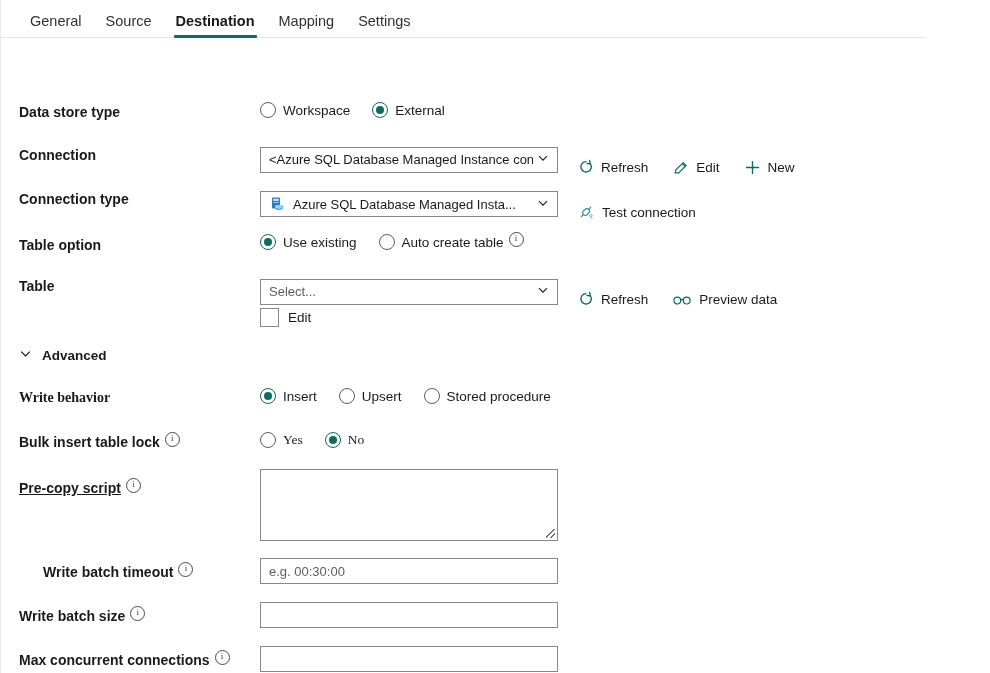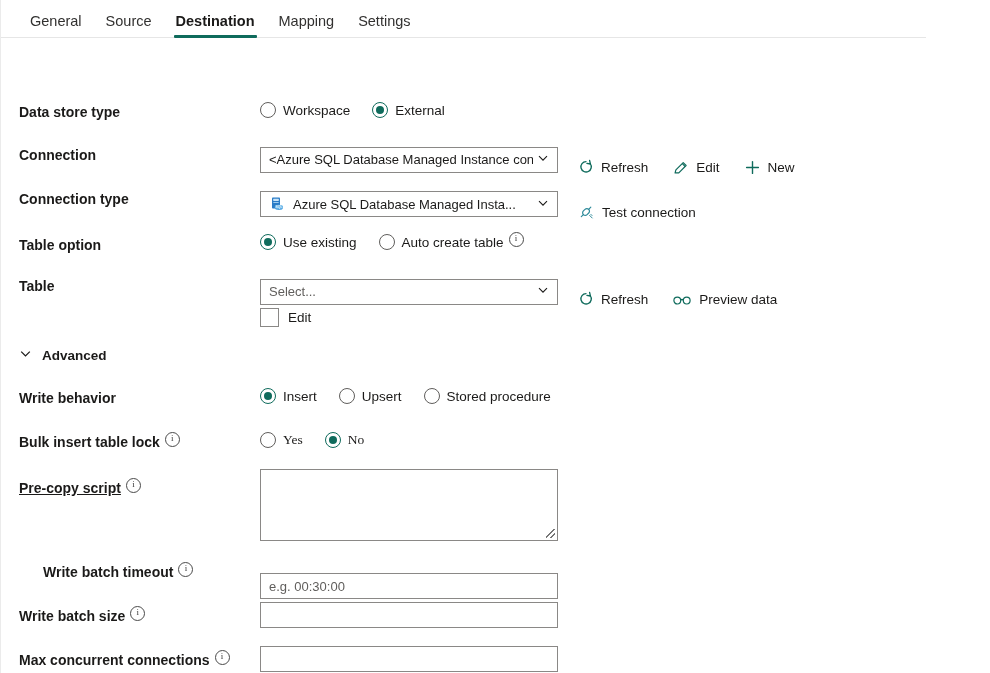--- a/index.html
+++ b/index.html
@@ -282,21 +282,21 @@
 
     <div class="sect-head" style="top:309px;">
       <span>
         <svg width="13" height="13" viewBox="0 0 13 13">
             <path d="M2.2 4.6 L6.5 8.9 L10.8 4.6" fill="none" stroke="#1b1a19" stroke-width="1.25"></path>
           </svg>
       </span>
       <span>Advanced</span>
     </div>
 
-    <div class="lbl" style="top:352px;">Write behavior</div>
+    <div class="lbl" style="top:352px;font-family:Liberation Serif, serif;">Write behavior</div>
     <div class="ctl" style="top:350px;">
       <div class="radio-group">
         <div class="radio">
           <span class="dot on"></span>
           <span class="rtxt">Insert</span>
         </div>
         <div class="radio">
           <span class="dot"></span>
           <span class="rtxt">Upsert</span>
         </div>
@@ -329,21 +329,21 @@
       <span class="info"></span>
     </div>
     <div class="ctl" style="top:431px;">
       <div class="ta"></div>
     </div>
 
     <div class="lbl" style="top:526px;margin-left:24px;">
       <span>Write batch timeout</span>
       <span class="info"></span>
     </div>
-    <div class="ctl" style="top:520px;margin-top:15px;">
+    <div class="ctl" style="top:520px;">
       <div class="field input">
         <span class="ph">e.g. 00:30:00</span>
       </div>
     </div>
 
     <div class="lbl" style="top:570px;">
       <span>Write batch size</span>
       <span class="info"></span>
     </div>
     <div class="ctl" style="top:564px;">

